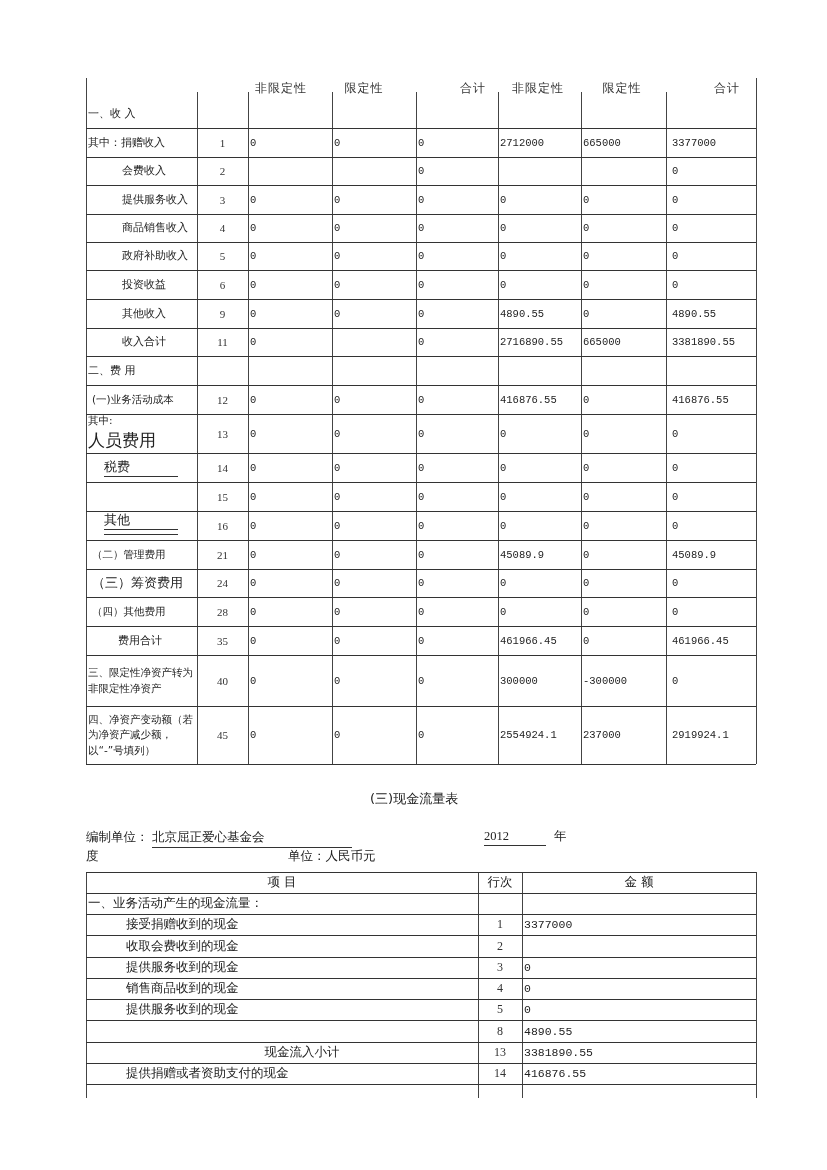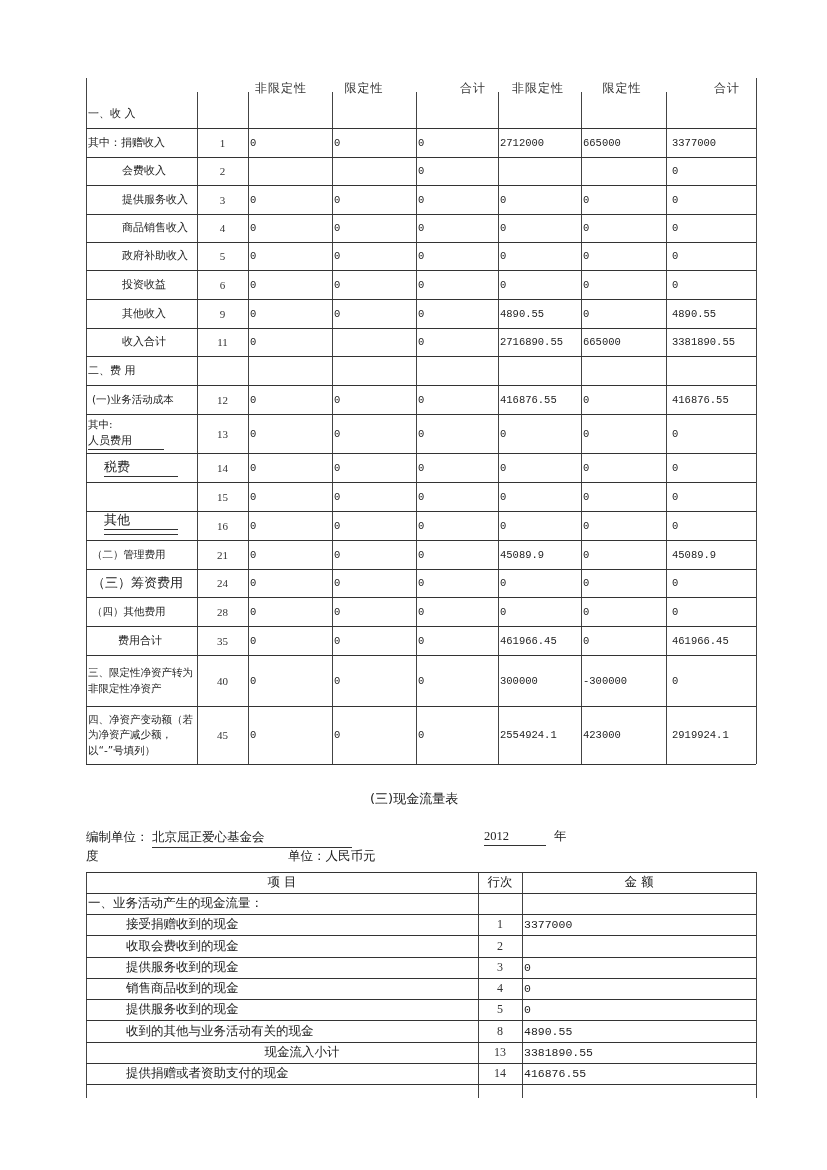--- a/index.html
+++ b/index.html
@@ -185,21 +185,21 @@
     <div class="label" style="top: 307px; height: 29px; left: 6px; width: 104px; font-size: 10.5px;">(一)业务活动成本</div>
     <div class="rowno" style="left: 111px; width: 51px; top: 307px; height: 29px;">12</div>
     <div class="cell" style="left: 164px; width: 81px; top: 307px; height: 29px;">0</div>
     <div class="cell" style="left: 248px; width: 81px; top: 307px; height: 29px;">0</div>
     <div class="cell" style="left: 332px; width: 79px; top: 307px; height: 29px;">0</div>
     <div class="cell" style="left: 414px; width: 80px; top: 307px; height: 29px;">416876.55</div>
     <div class="cell" style="left: 497px; width: 82px; top: 307px; height: 29px;">0</div>
     <div class="cell" style="left: 582px; width: 87px; top: 307px; height: 29px; padding-left: 4px;">416876.55</div>
     <div class="label" style="top: 336px; height: 39px; left: 2px; width: 108px; flex-direction: column; align-items: flex-start; justify-content: center;">
       <span style="font-size: 10.5px;">其中:</span>
-      <span class="uline" style="font-size: 11px; width: 76px;">人员费用</span>
+      <span class="uline" style="font-size: 17px; width: 76px;">人员费用</span>
     </div>
     <div class="rowno" style="left: 111px; width: 51px; top: 336px; height: 39px;">13</div>
     <div class="cell" style="left: 164px; width: 81px; top: 336px; height: 39px;">0</div>
     <div class="cell" style="left: 248px; width: 81px; top: 336px; height: 39px;">0</div>
     <div class="cell" style="left: 332px; width: 79px; top: 336px; height: 39px;">0</div>
     <div class="cell" style="left: 414px; width: 80px; top: 336px; height: 39px;">0</div>
     <div class="cell" style="left: 497px; width: 82px; top: 336px; height: 39px;">0</div>
     <div class="cell" style="left: 582px; width: 87px; top: 336px; height: 39px; padding-left: 4px;">0</div>
     <div class="label" style="top: 375px; height: 29px; left: 18px; width: 108px;">
       <span class="uline" style="display: inline-block; width: 74px; font-size: 13px; min-height: 17px;">税费</span>
@@ -270,21 +270,21 @@
     <div class="cell" style="left: 332px; width: 79px; top: 577px; height: 51px;">0</div>
     <div class="cell" style="left: 414px; width: 80px; top: 577px; height: 51px;">300000</div>
     <div class="cell" style="left: 497px; width: 82px; top: 577px; height: 51px;">-300000</div>
     <div class="cell" style="left: 582px; width: 87px; top: 577px; height: 51px; padding-left: 4px;">0</div>
     <div class="label" style="top: 628px; height: 58px; left: 2px; width: 106px; font-size: 10.5px; align-items: center;">四、净资产变动额（若为净资产减少额，以“-”号填列）</div>
     <div class="rowno" style="left: 111px; width: 51px; top: 628px; height: 58px;">45</div>
     <div class="cell" style="left: 164px; width: 81px; top: 628px; height: 58px;">0</div>
     <div class="cell" style="left: 248px; width: 81px; top: 628px; height: 58px;">0</div>
     <div class="cell" style="left: 332px; width: 79px; top: 628px; height: 58px;">0</div>
     <div class="cell" style="left: 414px; width: 80px; top: 628px; height: 58px;">2554924.1</div>
-    <div class="cell" style="left: 497px; width: 82px; top: 628px; height: 58px;">423000</div>
+    <div class="cell" style="left: 497px; width: 82px; top: 628px; height: 58px;">237000</div>
     <div class="cell" style="left: 582px; width: 87px; top: 628px; height: 58px; padding-left: 4px;">2919924.1</div>
   </div>
 
 <div class="abs title2">(三)现金流量表</div>
 
 <div class="abs meta" style="left:86px; top:829px;">编制单位：</div>
 <div class="abs meta" style="left:152px; top:829px; width:200px; border-bottom:1px solid #333; padding-bottom:1px;">北京屈正爱心基金会</div>
 <div class="abs meta" style="left:484px; top:829px; width:62px; border-bottom:1px solid #333; padding-bottom:1px; font-family:'Liberation Serif',serif;">2012</div>
 <div class="abs meta" style="left:554px; top:828px;">年</div>
 <div class="abs meta" style="left:86px; top:848px;">度</div>
@@ -320,21 +320,20 @@
     <div class="cf-val" style="left: 438px; width: 230px; top: 63px; height: 22px;"></div>
     <div class="cf-label" style="top: 85px; height: 21px; left: 40px; width: 350px;">提供服务收到的现金</div>
     <div class="cf-no" style="left: 392px; width: 44px; top: 85px; height: 21px;">3</div>
     <div class="cf-val" style="left: 438px; width: 230px; top: 85px; height: 21px;">0</div>
     <div class="cf-label" style="top: 106px; height: 21px; left: 40px; width: 350px;">销售商品收到的现金</div>
     <div class="cf-no" style="left: 392px; width: 44px; top: 106px; height: 21px;">4</div>
     <div class="cf-val" style="left: 438px; width: 230px; top: 106px; height: 21px;">0</div>
     <div class="cf-label" style="top: 127px; height: 21px; left: 40px; width: 350px;">提供服务收到的现金</div>
     <div class="cf-no" style="left: 392px; width: 44px; top: 127px; height: 21px;">5</div>
     <div class="cf-val" style="left: 438px; width: 230px; top: 127px; height: 21px;">0</div>
-    <div class="cf-label" style="top: 148px; height: 22px; left: 40px; width: 350px;">收到的其他与业务活动有关的现金</div>
     <div class="cf-no" style="left: 392px; width: 44px; top: 148px; height: 22px;">8</div>
     <div class="cf-val" style="left: 438px; width: 230px; top: 148px; height: 22px;">4890.55</div>
     <div class="cf-label" style="top: 170px; height: 21px; left: 0px; width: 392px; justify-content: center; padding-left: 20px;">现金流入小计</div>
     <div class="cf-no" style="left: 392px; width: 44px; top: 170px; height: 21px;">13</div>
     <div class="cf-val" style="left: 438px; width: 230px; top: 170px; height: 21px;">3381890.55</div>
     <div class="cf-label" style="top: 191px; height: 21px; left: 40px; width: 350px;">提供捐赠或者资助支付的现金</div>
     <div class="cf-no" style="left: 392px; width: 44px; top: 191px; height: 21px;">14</div>
     <div class="cf-val" style="left: 438px; width: 230px; top: 191px; height: 21px;">416876.55</div>
     <div class="cf-label" style="top: 212px; height: 14px; left: 40px; width: 350px;"></div>
     <div class="cf-no" style="left: 392px; width: 44px; top: 212px; height: 14px;"></div>

